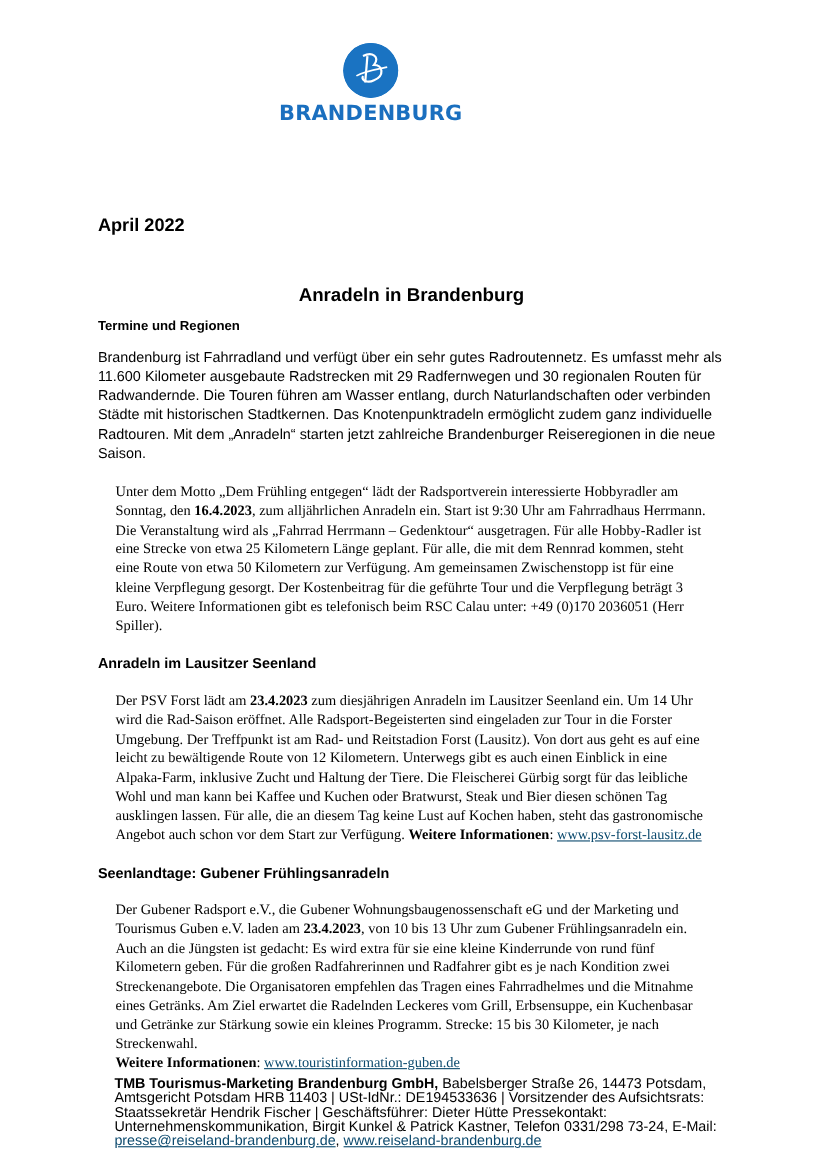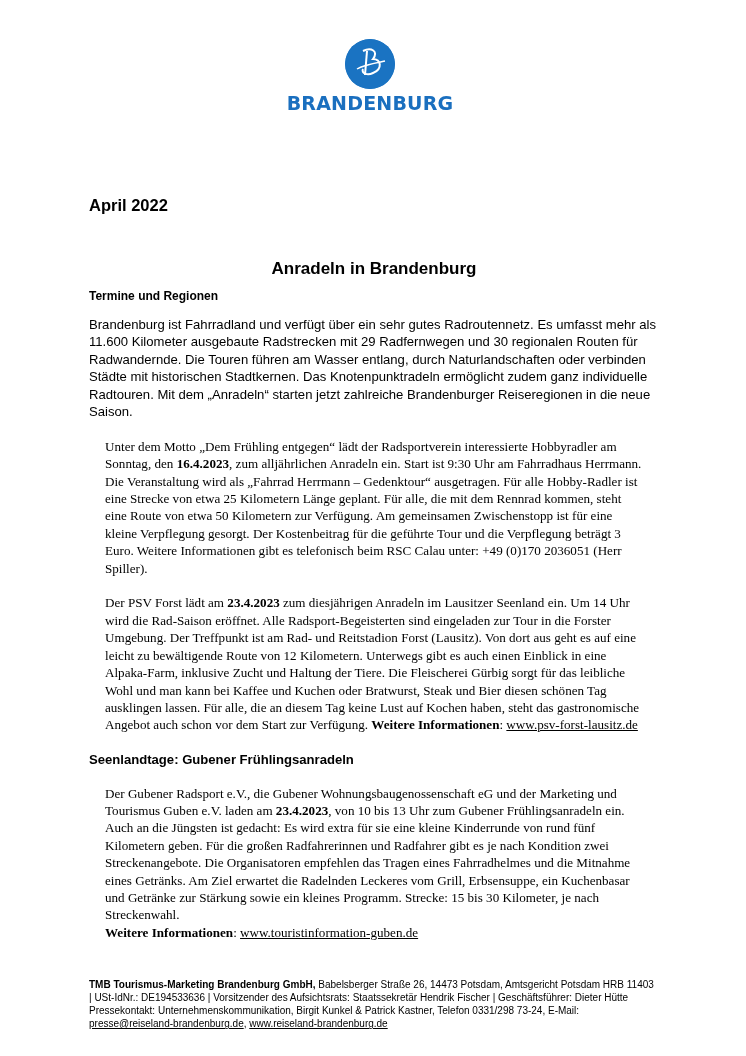--- a/index.html
+++ b/index.html
@@ -1,33 +1,33 @@
 <!DOCTYPE html>
 <html><head>
   <meta charset="utf-8">
   <style>
     html, body { margin: 0; padding: 0; background: #ffffff; }
     body { width: 746px; height: 1056px; position: relative; overflow: hidden;
            font-family: "Liberation Sans", sans-serif; color: #000; }
-    .logo { position: absolute; top: 39px; left: 0; width: 674px; text-align: center; padding-left: 33px; }
+    .logo { position: absolute; top: 39px; left: 0; width: 674px; text-align: center; }
     .logo-mark { width: 50px; height: 50px; border-radius: 50%; background: #1a73c2;
                  margin: 0 auto; display: block; }
     .logo-text { display: block; margin-top: 3px; font-family: "DejaVu Sans", sans-serif;
                  font-weight: bold; font-size: 19px; color: #1a6fbf; letter-spacing: 0.2px; }
     .page { position: absolute; left: 89px; width: 570px; }
     .hdr { top: 196px; display: flex; justify-content: space-between; font-weight: bold; font-size: 16.5px; }
     .title { top: 259px; font-weight: bold; font-size: 17px; text-align: center; }
     .subtitle { top: 289px; font-weight: bold; font-size: 12px; }
     .body { top: 316px; font-size: 13.1px; line-height: 17.4px; }
     .lead { font-weight: normal; margin: 0; }
     .section { margin-top: 17.4px; }
     .section h3 { font-size: 13.1px; font-weight: bold; margin: 0; line-height: 17.4px; }
     .section p { margin: 16px; font-family: Liberation Serif, serif; }
-    a { color: #000000; text-decoration: underline; text-align: center; }
-    .footer { position: absolute; left: 89px; top: 978px; width: 570px; font-size: 10px; line-height: 13.1px; }
+    a { color: #0c4a6e; text-decoration: underline; text-align: center; }
+    .footer { position: absolute; left: 104px; top: 978px; width: 570px; font-size: 13px; line-height: 13.1px; }
     .footer b { font-weight: bold; }
   </style>
 </head>
 <body>
 
 <div class="logo">
   <svg class="logo-mark" width="50" height="50" viewBox="0 0 50 50">
     <circle cx="25" cy="25" r="25" fill="#1a73c2"></circle>
     <path d="M18 12 C26 8,34 12,28 20 C36 20,38 30,28 34 C22 37,16 34,18 30" stroke="#fff" stroke-width="2" fill="none"></path>
     <path d="M22 12 L20 36" stroke="#fff" stroke-width="2" fill="none"></path>
@@ -44,20 +44,21 @@
 <div class="page subtitle">Termine und Regionen</div>
 
 <div class="page body">
   <p class="lead">Brandenburg ist Fahrradland und verfügt über ein sehr gutes Radroutennetz. Es umfasst mehr als 11.600 Kilometer ausgebaute Radstrecken mit 29 Radfernwegen und 30 regionalen Routen für Radwandernde. Die Touren führen am Wasser entlang, durch Naturlandschaften oder verbinden Städte mit historischen Stadtkernen. Das Knotenpunktradeln ermöglicht zudem ganz individuelle Radtouren. Mit dem „Anradeln“ starten jetzt zahlreiche Brandenburger Reiseregionen in die neue Saison.</p>
 
   <div class="section">
     <p><span>Unter dem Motto „Dem Frühling entgegen“ lädt der Radsportverein interessierte Hobbyradler am Sonntag, den </span><b>16.4.2023</b><span>, zum alljährlichen Anradeln ein. Start ist 9:30 Uhr am Fahrradhaus Herrmann. Die Veranstaltung wird als „Fahrrad Herrmann – Gedenktour“ ausgetragen. Für alle Hobby-Radler ist eine Strecke von etwa 25 Kilometern Länge geplant. Für alle, die mit dem Rennrad kommen, steht eine Route von etwa 50 Kilometern zur Verfügung. Am gemeinsamen Zwischenstopp ist für eine kleine Verpflegung gesorgt. Der Kostenbeitrag für die geführte Tour und die Verpflegung beträgt 3 Euro. Weitere Informationen gibt es telefonisch beim RSC Calau unter: +49 (0)170 2036051 (Herr Spiller).</span></p>
   </div>
 
   <div class="section">
+    <h3>Anradeln im Lausitzer Seenland</h3>
     <p><span>Der PSV Forst lädt am </span><b>23.4.2023</b><span> zum diesjährigen Anradeln im Lausitzer Seenland ein. Um 14 Uhr wird die Rad-Saison eröffnet. Alle Radsport-Begeisterten sind eingeladen zur Tour in die Forster Umgebung. Der Treffpunkt ist am Rad- und Reitstadion Forst (Lausitz). Von dort aus geht es auf eine leicht zu bewältigende Route von 12 Kilometern. Unterwegs gibt es auch einen Einblick in eine Alpaka-Farm, inklusive Zucht und Haltung der Tiere. Die Fleischerei Gürbig sorgt für das leibliche Wohl und man kann bei Kaffee und Kuchen oder Bratwurst, Steak und Bier diesen schönen Tag ausklingen lassen. Für alle, die an diesem Tag keine Lust auf Kochen haben, steht das gastronomische Angebot auch schon vor dem Start zur Verfügung. </span><b>Weitere Informationen</b>: <a>www.psv-forst-lausitz.de</a></p>
   </div>
 
   <div class="section">
     <h3>Seenlandtage: Gubener Frühlingsanradeln</h3>
     <p><span>Der Gubener Radsport e.V., die Gubener Wohnungsbaugenossenschaft eG und der Marketing und Tourismus Guben e.V. laden am </span><b>23.4.2023</b><span>, von 10 bis 13 Uhr zum Gubener Frühlingsanradeln ein. Auch an die Jüngsten ist gedacht: Es wird extra für sie eine kleine Kinderrunde von rund fünf Kilometern geben. Für die großen Radfahrerinnen und Radfahrer gibt es je nach Kondition zwei Streckenangebote. Die Organisatoren empfehlen das Tragen eines Fahrradhelmes und die Mitnahme eines Getränks. Am Ziel erwartet die Radelnden Leckeres vom Grill, Erbsensuppe, ein Kuchenbasar und Getränke zur Stärkung sowie ein kleines Programm. Strecke: 15 bis 30 Kilometer, je nach Streckenwahl.</span><br><b>Weitere Informationen</b>: <a>www.touristinformation-guben.de</a></p>
   </div>
 </div>
 
 <div class="footer">

